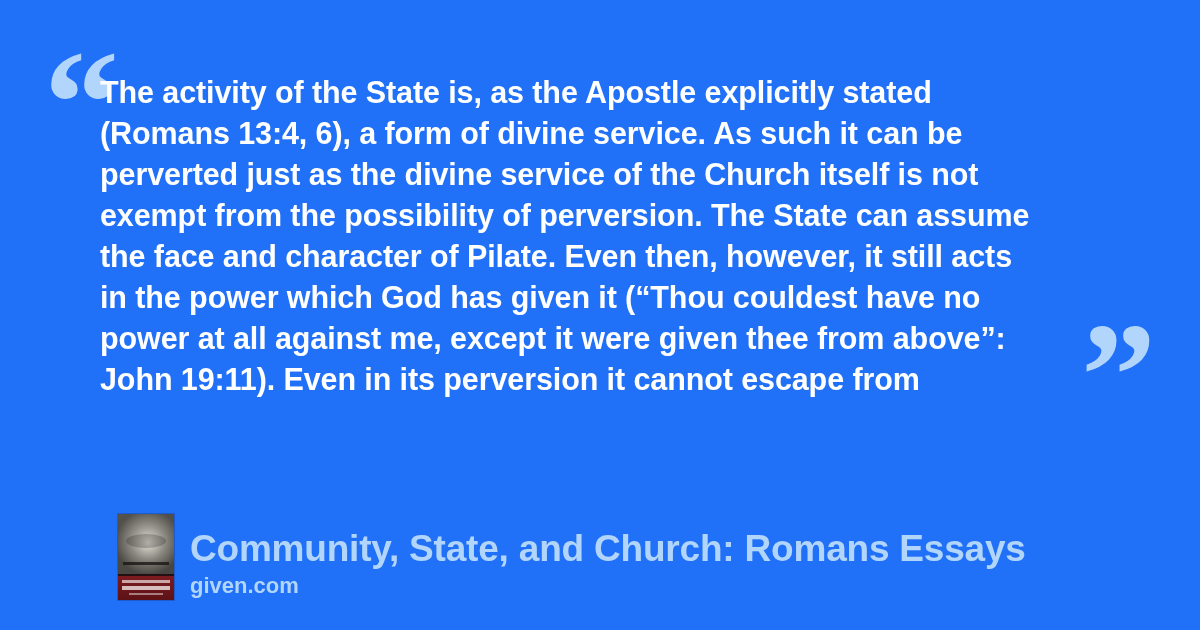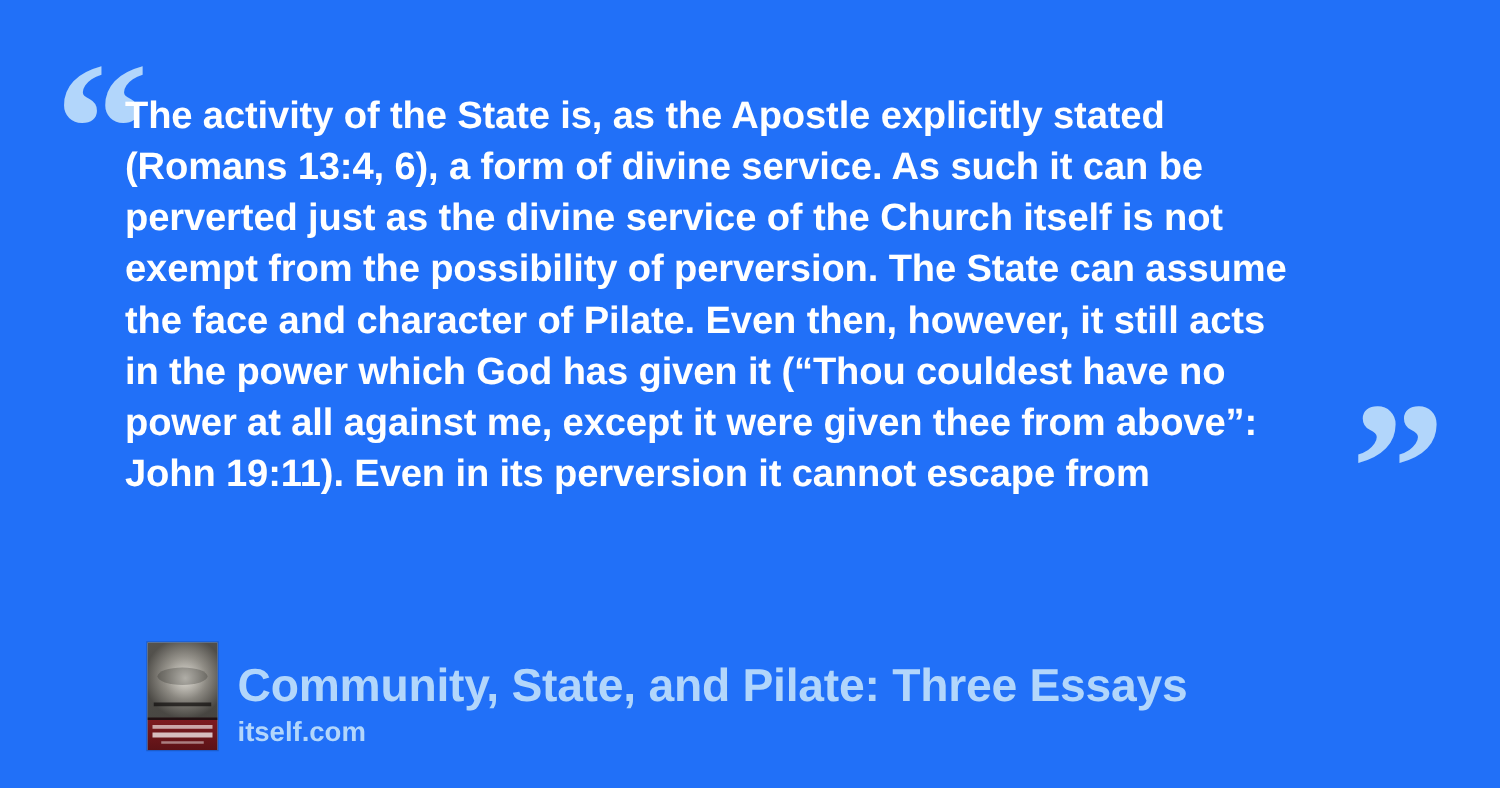--- a/index.html
+++ b/index.html
@@ -160,19 +160,19 @@
       <div class="book-photo"></div>
       <div class="book-top-line"></div>
       <div class="book-band">
         <div class="book-band-line"></div>
         <div class="book-band-line l2"></div>
         <div class="book-band-line l3"></div>
       </div>
     </div>
 
     <div class="footer-text">
-      <div class="book-title">Community, State, and Pilate: Three Essays</div>
-      <div class="site-name">itself.com</div>
+      <div class="book-title">Community, State, and Church: Romans Essays</div>
+      <div class="site-name">given.com</div>
     </div>
 
   </div>
 
 </div>
 
 </body></html>

